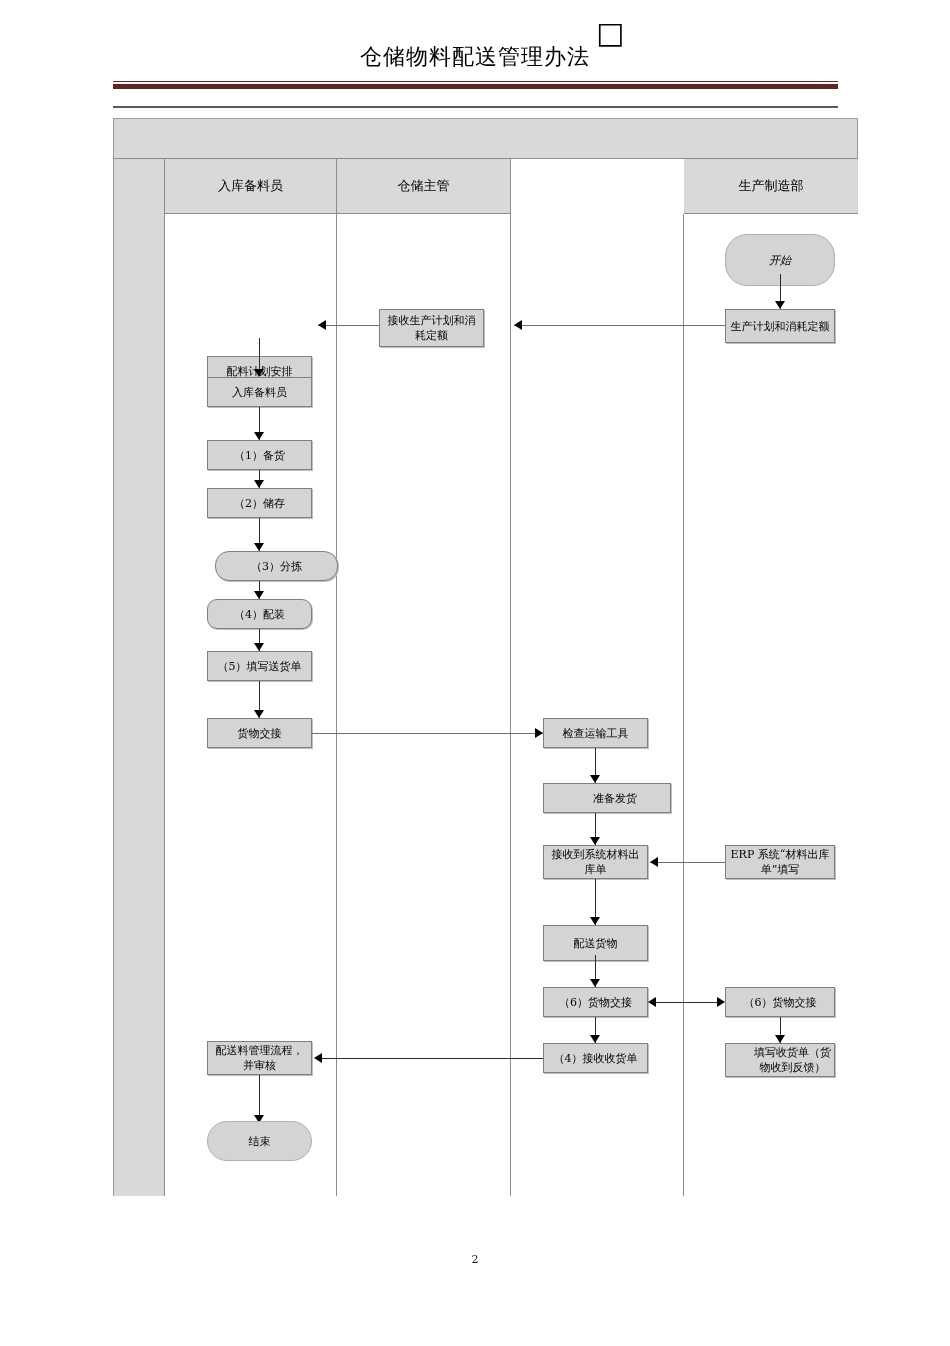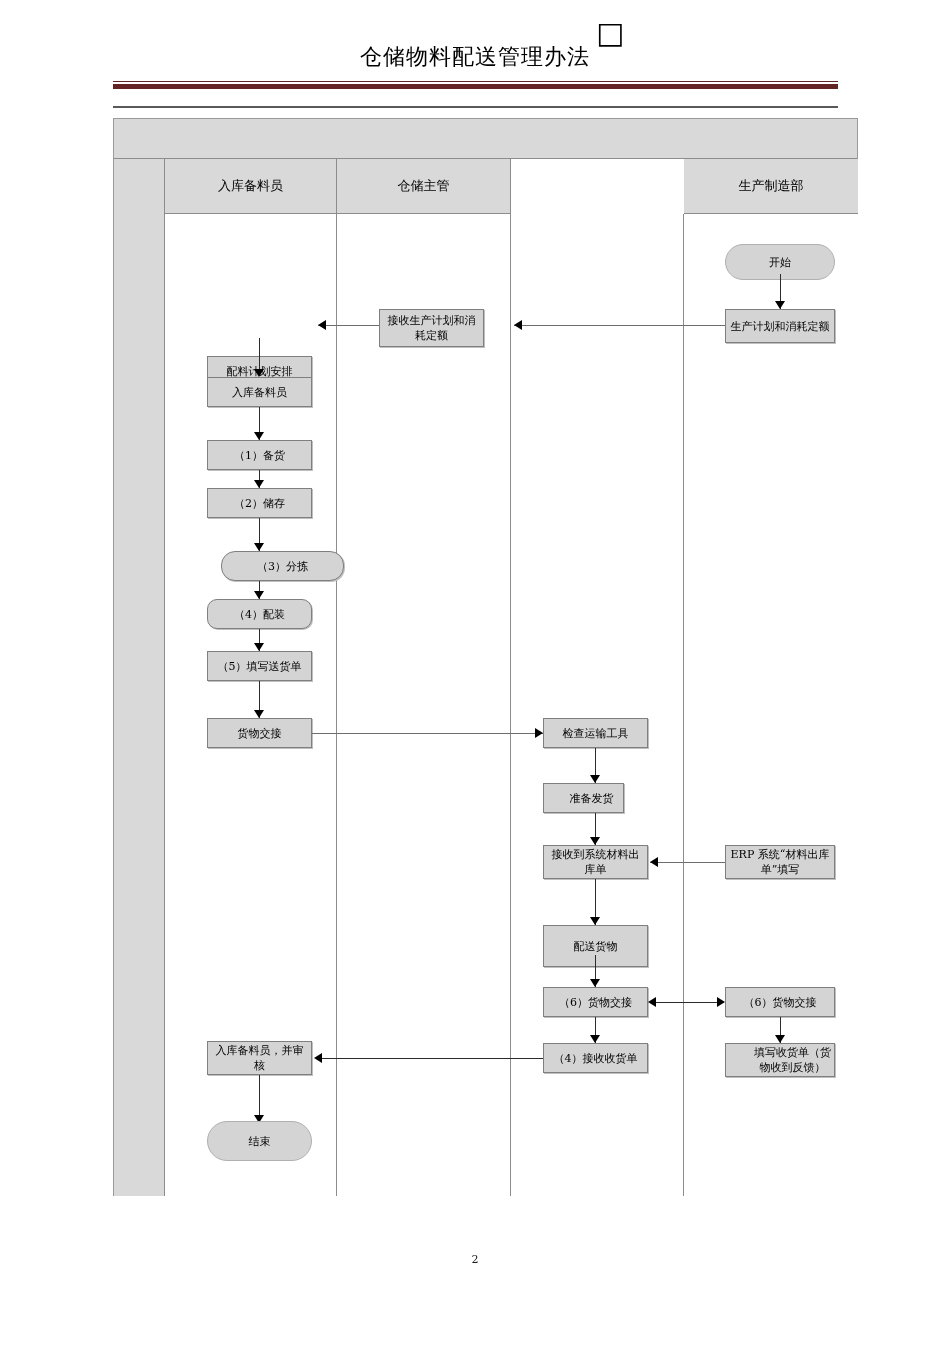--- a/index.html
+++ b/index.html
@@ -224,21 +224,21 @@
   </div>
   <div class="role-head last" style="left:570px; width:174px;">
     <span>生产制造部</span>
   </div>
 
   <div class="role-body" style="left:51px;  width:172px;"></div>
   <div class="role-body" style="left:223px; width:174px;"></div>
   <div class="role-body" style="left:397px; width:173px;"></div>
   <div class="role-body last" style="left:570px; width:174px;"></div>
 
-  <div class="node terminator" style="left:611px; top:125px; width:110px; height:36px;">开始</div>
+  <div class="node terminator" style="left:611px; top:115px; width:110px; height:52px;font-style:italic;">开始</div>
   <div class="vline" style="left:666px; top:155px; height:35px;"></div>
   <div class="arrow-down" style="left:661px; top:182px;"></div>
 
   <div class="node" style="left:611px; top:190px; width:110px; height:34px;">生产计划和消耗定额</div>
 
   <div class="hline" style="left:400px; top:206px; width:211px;"></div>
   <div class="arrow-left" style="left:400px; top:201px;"></div>
 
   <div class="node" style="left:265px; top:190px; width:105px; height:38px;">接收生产计划和消耗定额</div>
 
@@ -254,50 +254,50 @@
   <div class="arrow-down" style="left:140px; top:313px;"></div>
 
   <div class="node" style="left:93px; top:321px; width:105px; height:30px;">（1）备货</div>
   <div class="vline" style="left:145px; top:351px; height:18px;"></div>
   <div class="arrow-down" style="left:140px; top:361px;"></div>
 
   <div class="node" style="left:93px; top:369px; width:105px; height:30px;">（2）储存</div>
   <div class="vline" style="left:145px; top:399px; height:33px;"></div>
   <div class="arrow-down" style="left:140px; top:424px;"></div>
 
-  <div class="node" style="left:107px; top:432px; width:123px; height:30px;border-radius:14px;">（3）分拣</div>
+  <div class="node" style="left:101px; top:432px; width:123px; height:30px;border-radius:14px;">（3）分拣</div>
   <div class="vline" style="left:145px; top:462px; height:18px;"></div>
   <div class="arrow-down" style="left:140px; top:472px;"></div>
 
   <div class="node" style="left:93px; top:480px; width:105px; height:30px;border-radius:10px;">（4）配装</div>
   <div class="vline" style="left:145px; top:510px; height:22px;"></div>
   <div class="arrow-down" style="left:140px; top:524px;"></div>
 
   <div class="node" style="left:93px; top:532px; width:105px; height:30px;">（5）填写送货单</div>
   <div class="vline" style="left:145px; top:562px; height:37px;"></div>
   <div class="arrow-down" style="left:140px; top:591px;"></div>
 
   <div class="node" style="left:93px; top:599px; width:105px; height:30px;">货物交接</div>
 
   <div class="hline" style="left:198px; top:614px; width:231px;"></div>
   <div class="arrow-right" style="left:421px; top:609px;"></div>
 
   <div class="node" style="left:429px; top:599px; width:105px; height:30px;">检查运输工具</div>
   <div class="vline" style="left:481px; top:629px; height:35px;"></div>
   <div class="arrow-down" style="left:476px; top:656px;"></div>
 
-  <div class="node" style="left:429px; top:664px; width:81px; height:30px;padding-left:19px;">准备发货</div>
+  <div class="node" style="left:429px; top:664px; width:128px; height:30px;padding-left:19px;">准备发货</div>
   <div class="vline" style="left:481px; top:694px; height:32px;"></div>
   <div class="arrow-down" style="left:476px; top:718px;"></div>
 
   <div class="node" style="left:429px; top:726px; width:105px; height:34px;">接收到系统材料出库单</div>
   <div class="vline" style="left:481px; top:760px; height:46px;"></div>
   <div class="arrow-down" style="left:476px; top:798px;"></div>
 
-  <div class="node" style="left:429px; top:806px; width:105px; height:42px;">配送货物</div>
+  <div class="node" style="left:429px; top:806px; width:105px; height:36px;">配送货物</div>
   <div class="vline" style="left:481px; top:836px; height:32px;"></div>
   <div class="arrow-down" style="left:476px; top:860px;"></div>
 
   <div class="node" style="left:611px; top:726px; width:110px; height:34px;">ERP 系统“材料出库单”填写</div>
   <div class="hline" style="left:536px; top:743px; width:75px;"></div>
   <div class="arrow-left" style="left:536px; top:738px;"></div>
 
   <div class="node" style="left:429px; top:868px; width:105px; height:30px;">（6）货物交接</div>
 
   <div class="node" style="left:611px; top:868px; width:110px; height:30px;">（6）货物交接</div>
@@ -312,21 +312,21 @@
   <div class="node" style="left:429px; top:924px; width:105px; height:30px;">（4）接收收货单</div>
 
   <div class="vline" style="left:666px; top:898px; height:26px;"></div>
   <div class="arrow-down" style="left:661px; top:916px;"></div>
 
   <div class="node" style="left:611px; top:924px; width:110px; height:34px;padding-left:28px;">填写收货单（货物收到反馈）</div>
 
   <div class="hline dark" style="left:204px; top:939px; width:225px;"></div>
   <div class="arrow-left" style="left:200px; top:934px;"></div>
 
-  <div class="node" style="left:93px; top:922px; width:105px; height:34px;">入库备料员，并审核</div>
+  <div class="node" style="left:93px; top:922px; width:105px; height:34px;">配送料管理流程，并审核</div>
   <div class="vline" style="left:145px; top:956px; height:48px;"></div>
   <div class="arrow-down" style="left:140px; top:996px;"></div>
 
   <div class="node terminator" style="left:93px; top:1002px; width:105px; height:40px;">结束</div>
 
 </div>
 
 <div id="page-number">2</div>
 
 </body></html>

